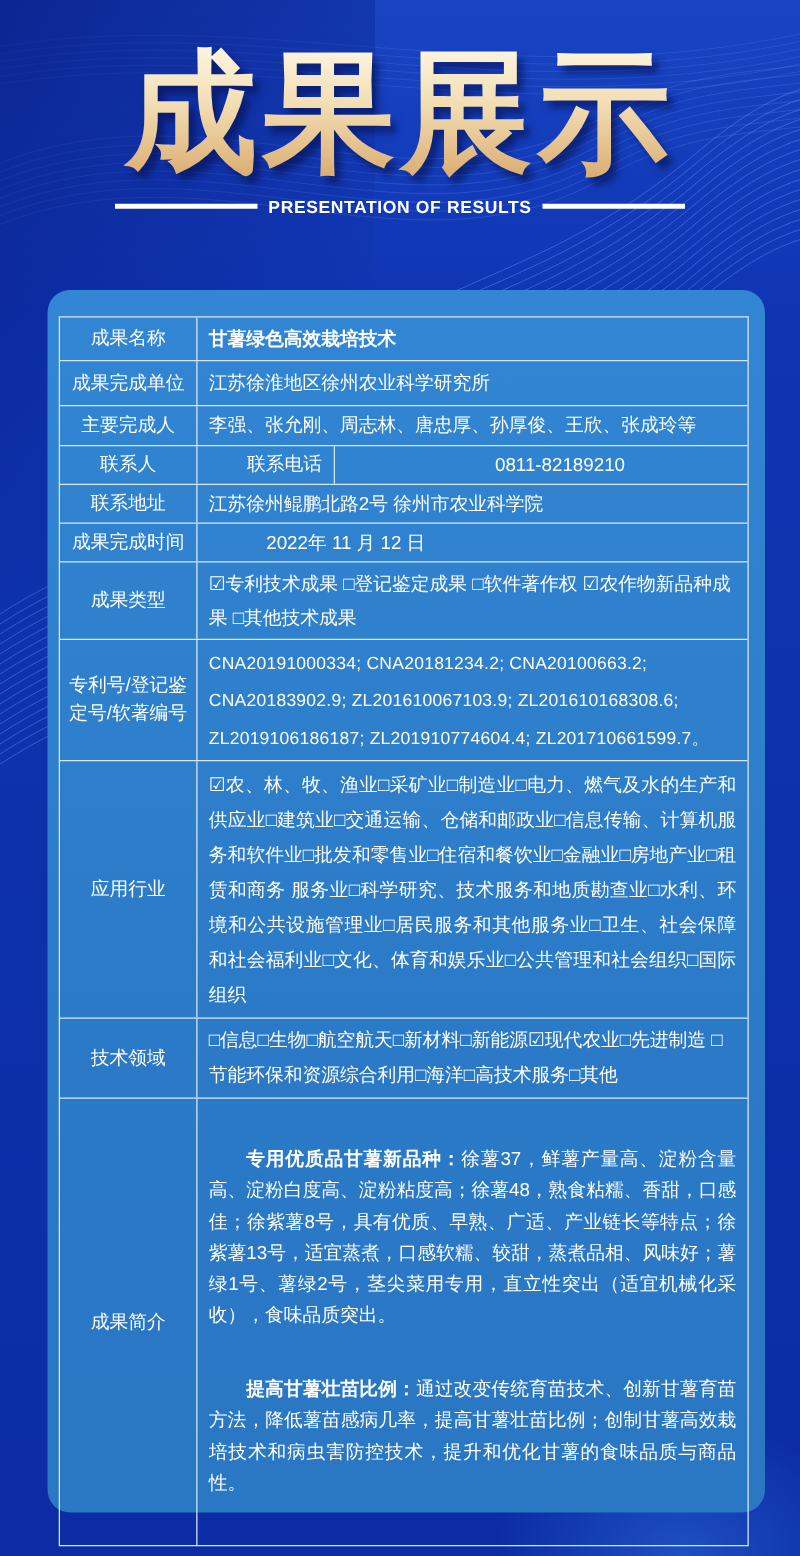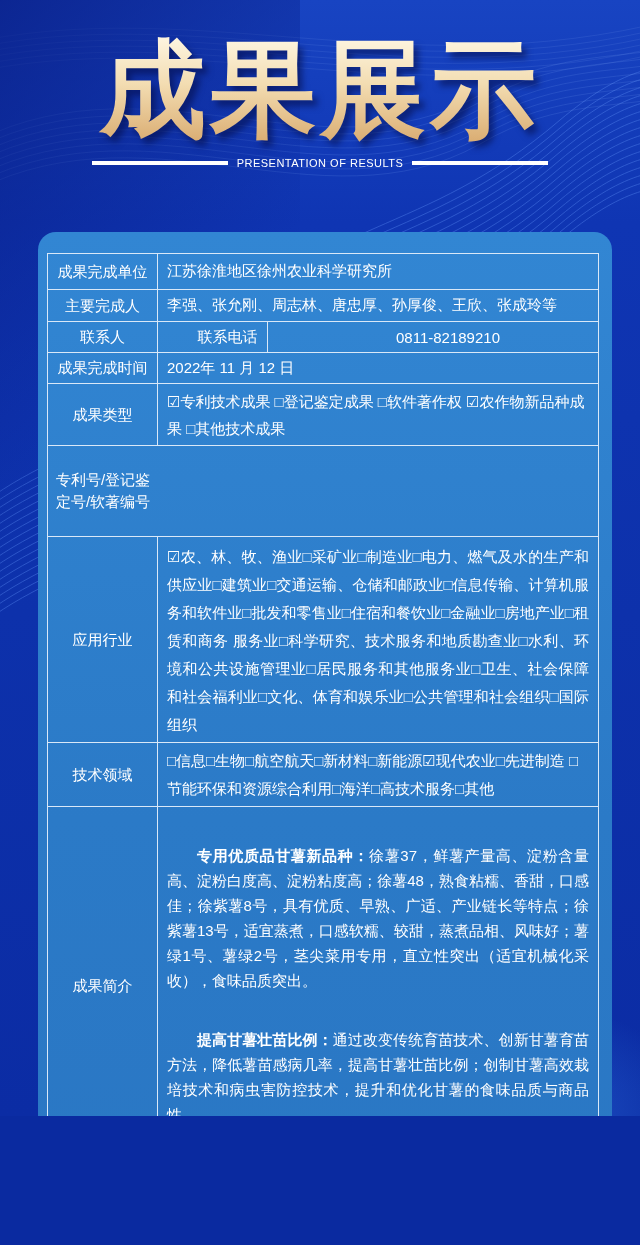--- a/index.html
+++ b/index.html
@@ -1,17 +1,17 @@
 <!DOCTYPE html>
 <html><head>
 <meta charset="utf-8">
 <style>
   html,body { margin:0; padding:0; background:#0a2aa0; }
   .page {
-    position:relative; width:640px; height:1116px; overflow:hidden;
+    position:relative; width:640px; height:1245px; overflow:hidden;
     background:linear-gradient(180deg,#1844c2 0%,#0f35b3 20%,#0d31ab 55%,#0b2ca4 100%);
     font-family:"Liberation Sans","DejaVu Sans",sans-serif; color:#ffffff;
   }
   .waves { position:absolute; left:0; top:0; pointer-events:none; }
   .corner-wedge {
     position:absolute; left:0; top:0; width:300px; height:620px;
     background:linear-gradient(135deg, rgba(8,28,130,.75) 0%, rgba(8,28,130,0) 60%);
     pointer-events:none;
   }
   .bottom-glow {
@@ -26,21 +26,21 @@
     filter:drop-shadow(5px 6px 3px rgba(2,8,60,.5));
   }
   @supports ((-webkit-background-clip:text) or (background-clip:text)) {
     .title {
       background:linear-gradient(180deg,#fdf4de 8%,#f3ddb2 45%,#d9ab70 96%);
       -webkit-background-clip:text; background-clip:text; color:transparent;
     }
   }
   .subtitle-row { position:absolute; top:157px; left:92px; width:456px; display:flex; align-items:center; gap:9px; }
   .hline { flex:1; height:4px; background:#ffffff; }
-  .subtitle { font-size:11px; font-weight:400; letter-spacing:.5px; white-space:nowrap; color:#ffffff; }
+  .subtitle { font-size:14px; font-weight:700; letter-spacing:.5px; white-space:nowrap; color:#ffffff; }
 
   .panel {
     position:absolute; left:38px; top:232px; width:574px; height:978px;
     background:linear-gradient(180deg,#3286d3 0%,#2b7ac7 60%,#2a77c4 100%); border-radius:18px;
   }
   .ftable { position:absolute; left:47px; top:253px; width:550px; border:1px solid #d9e8f8; font-size:15px; }
   .frow { display:flex; align-items:stretch; border-bottom:1px solid #d9e8f8; }
   .frow:last-child { border-bottom:none; }
   .cell { box-sizing:border-box; border-right:1px solid #d9e8f8; }
   .cell:last-child { border-right:none; }
@@ -114,50 +114,59 @@
   <div class="subtitle-row">
     <span class="hline"></span>
     <span class="subtitle">PRESENTATION OF RESULTS</span>
     <span class="hline"></span>
   </div>
 
   <div class="panel"></div>
 
   <div class="ftable">
 
+    <div class="frow" style="min-height:34px;">
+      <div class="cell lbl">成果名称</div>
+      <div class="cell val bold">甘薯绿色高效栽培技术</div>
+    </div>
 
     <div class="frow" style="min-height:35px;">
       <div class="cell lbl">成果完成单位</div>
       <div class="cell val">江苏徐淮地区徐州农业科学研究所</div>
     </div>
 
     <div class="frow" style="min-height:31px;">
       <div class="cell lbl">主要完成人</div>
       <div class="cell val">李强、张允刚、周志林、唐忠厚、孙厚俊、王欣、张成玲等</div>
     </div>
 
     <div class="frow" style="min-height:30px;gap:30px;">
       <div class="cell lbl">联系人</div>
       <div class="cell lbl c-lbl2">联系电话</div>
       <div class="cell val center">0811-82189210</div>
     </div>
 
+    <div class="frow" style="min-height:30px;">
+      <div class="cell lbl">联系地址</div>
+      <div class="cell val">江苏徐州鲲鹏北路2号 徐州市农业科学院</div>
+    </div>
 
-    <div class="frow" style="min-height:30px;">
+    <div class="frow" style="min-height:30px;gap:46px;">
       <div class="cell lbl">成果完成时间</div>
       <div class="cell val">2022年 11 月 12 日</div>
     </div>
 
     <div class="frow" style="min-height:55px;">
       <div class="cell lbl">成果类型</div>
       <div class="cell val block lh27" style="padding-top:4px;">☑专利技术成果 □登记鉴定成果 □软件著作权 ☑农作物新品种成果 □其他技术成果</div>
     </div>
 
     <div class="frow" style="min-height:90px;">
       <div class="cell lbl">专利号/登记鉴定号/软著编号</div>
+      <div class="cell val block patents">CNA20191000334; CNA20181234.2; CNA20100663.2; CNA20183902.9; ZL201610067103.9; ZL201610168308.6; ZL2019106186187; ZL201910774604.4; ZL201710661599.7。</div>
     </div>
 
     <div class="frow" style="min-height:169px;">
       <div class="cell lbl">应用行业</div>
       <div class="cell val block lh28 j" style="padding-top:6px;">☑农、林、牧、渔业□采矿业□制造业□电力、燃气及水的生产和供应业□建筑业□交通运输、仓储和邮政业□信息传输、计算机服务和软件业□批发和零售业□住宿和餐饮业□金融业□房地产业□租赁和商务 服务业□科学研究、技术服务和地质勘查业□水利、环境和公共设施管理业□居民服务和其他服务业□卫生、社会保障和社会福利业□文化、体育和娱乐业□公共管理和社会组织□国际组织</div>
     </div>
 
     <div class="frow" style="min-height:60px;">
       <div class="cell lbl">技术领域</div>
       <div class="cell val block lh28" style="padding-top:4px;">□信息□生物□航空航天□新材料□新能源☑现代农业□先进制造 □节能环保和资源综合利用□海洋□高技术服务□其他</div>

